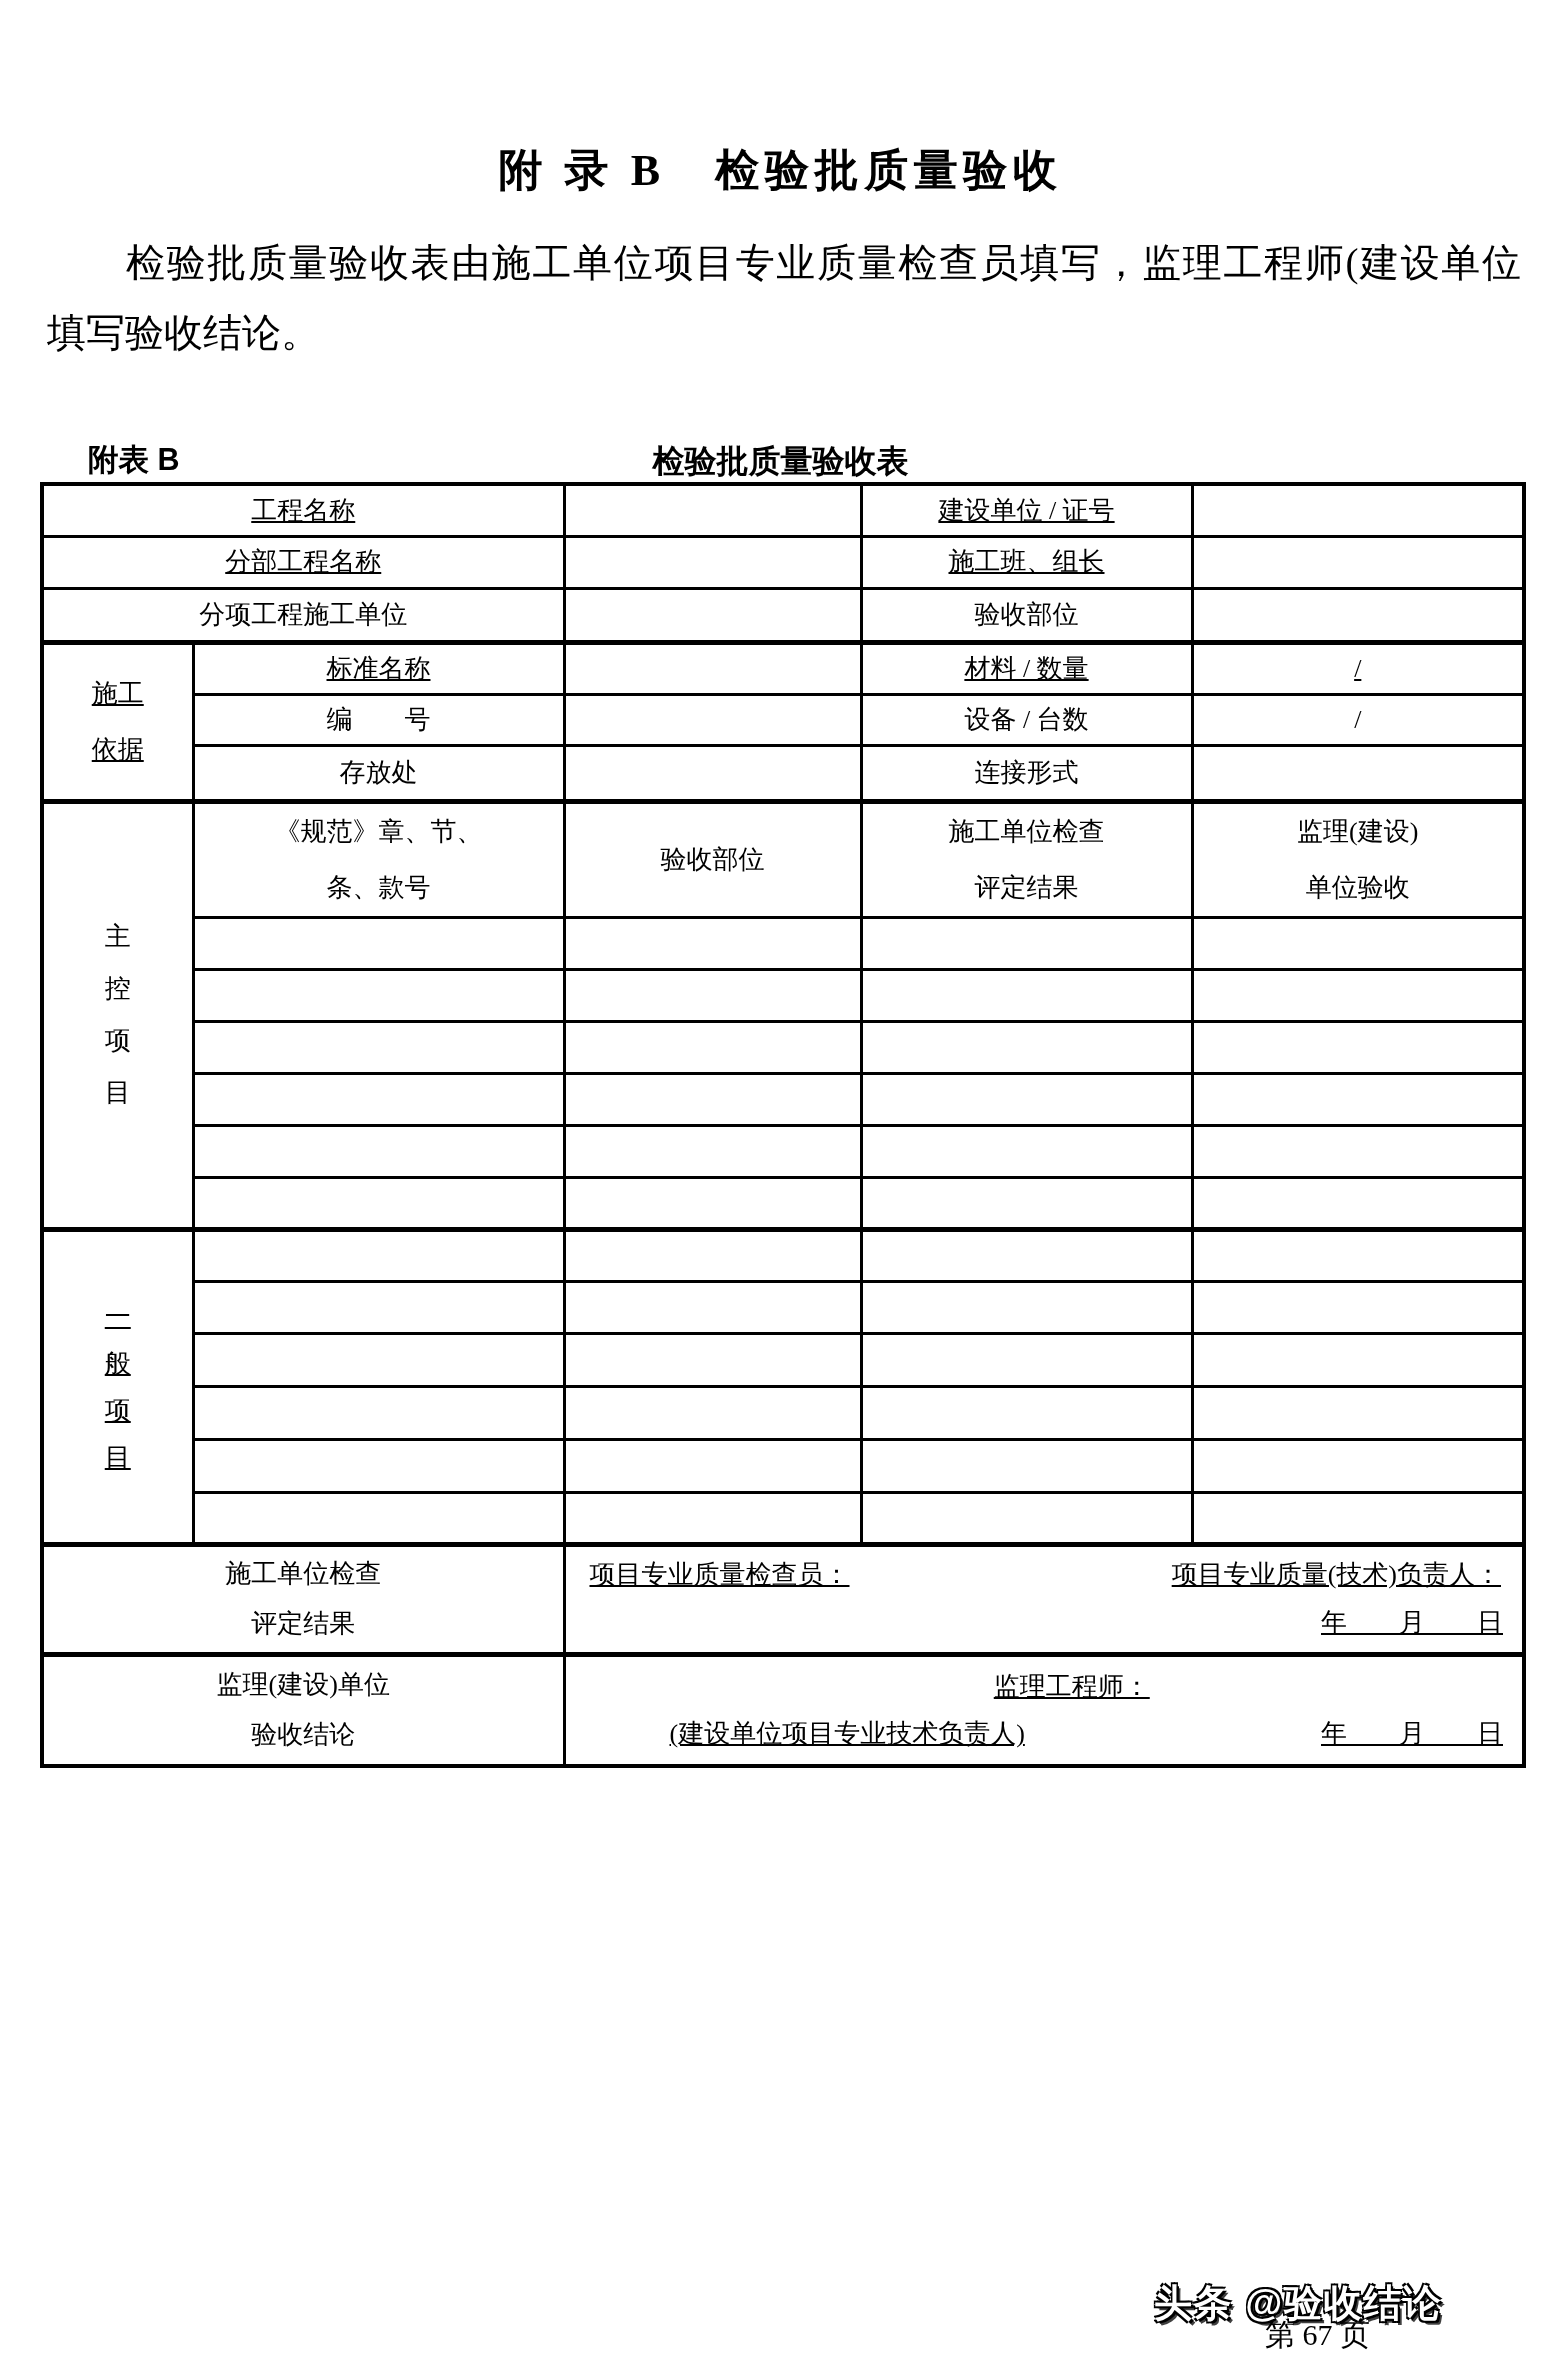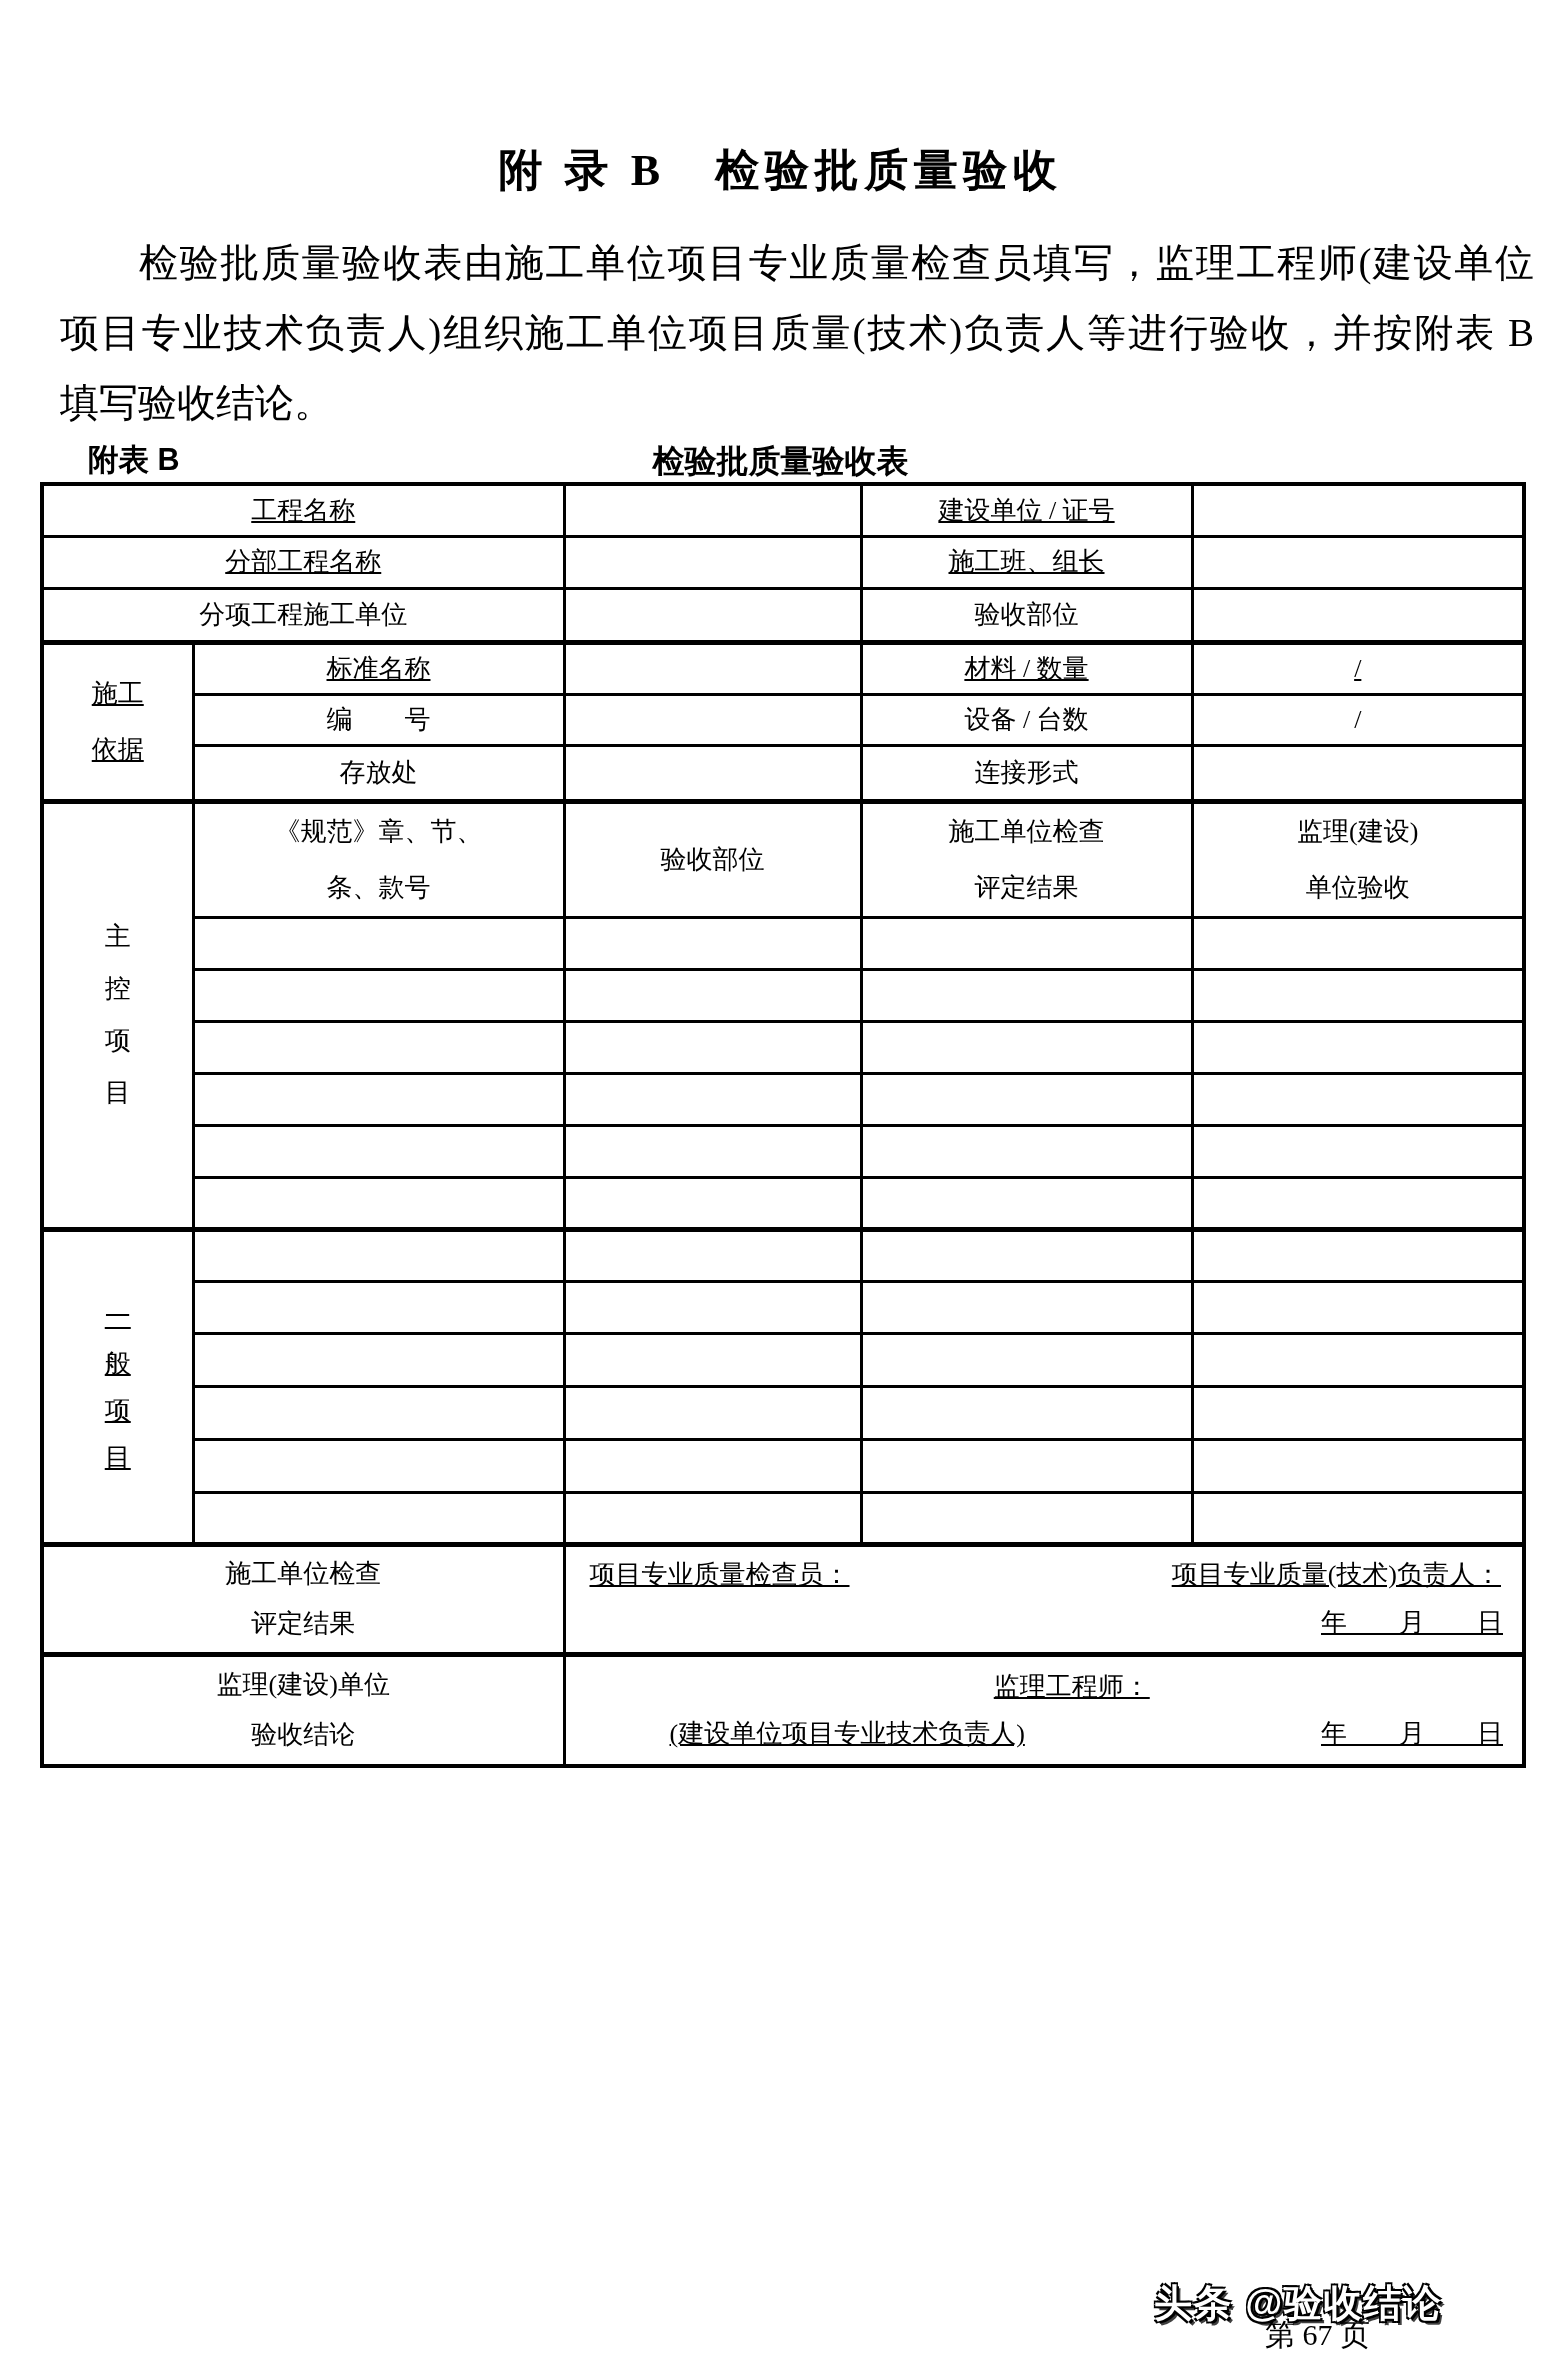--- a/index.html
+++ b/index.html
@@ -6,21 +6,21 @@
   body{
     width:1564px;height:2366px;position:relative;
     background:#ffffff;color:#000000;
     font-family:"Liberation Serif","DejaVu Serif",serif;
   }
   .doc-title{
     position:absolute;top:141px;left:40px;width:1481px;
     text-align:center;font-size:44px;font-weight:bold;letter-spacing:5.6px;
     white-space:nowrap;
   }
-  .intro{position:absolute;top:228px;left:60px;width:1474px;font-size:39px;}
+  .intro{position:absolute;top:228px;left:47px;width:1474px;font-size:39px;}
   .intro .iline{height:70px;line-height:70px;white-space:nowrap;}
   .intro .jline{text-align:justify;text-align-last:justify;white-space:normal;}
   .intro .iline1{text-indent:79px;}
   .subhead{position:absolute;top:440px;left:40px;width:1481px;height:40px;}
   .subtable-label{
     position:absolute;left:48px;top:0;font-size:30.5px;font-weight:bold;
     font-family:"Liberation Sans","DejaVu Sans",sans-serif;white-space:nowrap;
   }
   .subtable-title{
     position:absolute;left:0;top:0;width:100%;text-align:center;
@@ -61,21 +61,20 @@
     text-shadow:2.4px 2.4px 0 #000,-1.6px 1.6px 0 #000,1.6px -1.6px 0 #000,-1.6px -1.6px 0 #000,4px 4px 0 rgba(0,0,0,0.75);
   }
 </style>
 </head>
 <body>
 
 <div class="doc-title">附 录 B　检验批质量验收</div>
 
 <div class="intro">
   <div class="iline iline1 jline">检验批质量验收表由施工单位项目专业质量检查员填写，监理工程师(建设单位</div>
-  <div class="iline jline">项目专业技术负责人)组织施工单位项目质量(技术)负责人等进行验收，并按附表 B</div>
   <div class="iline">填写验收结论。</div>
 </div>
 
 <div class="subhead">
   <span class="subtable-label">附表 B</span>
   <span class="subtable-title">检验批质量验收表</span>
 </div>
 
 <table class="acc">
   <colgroup>

